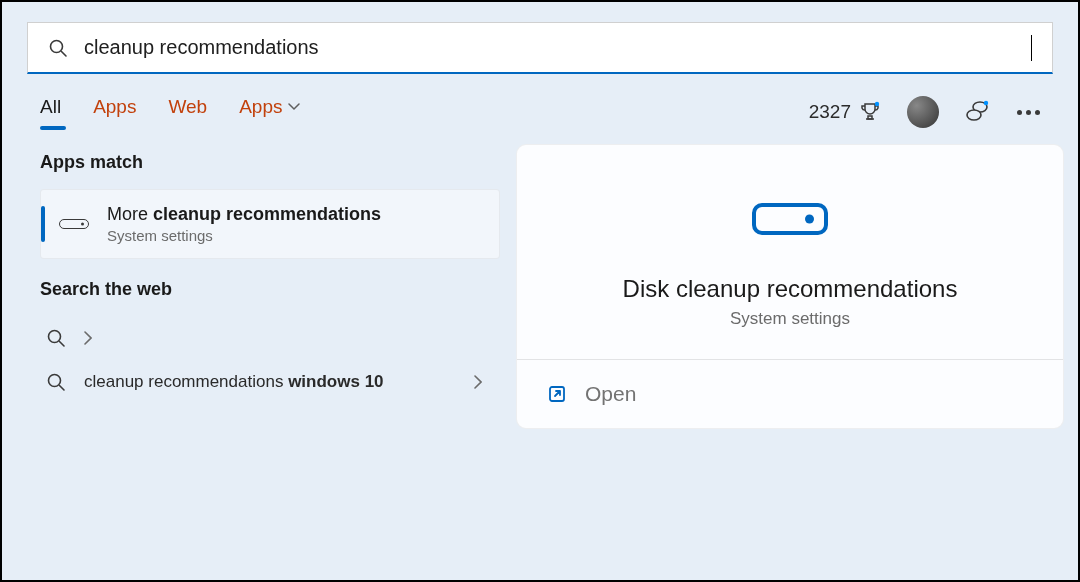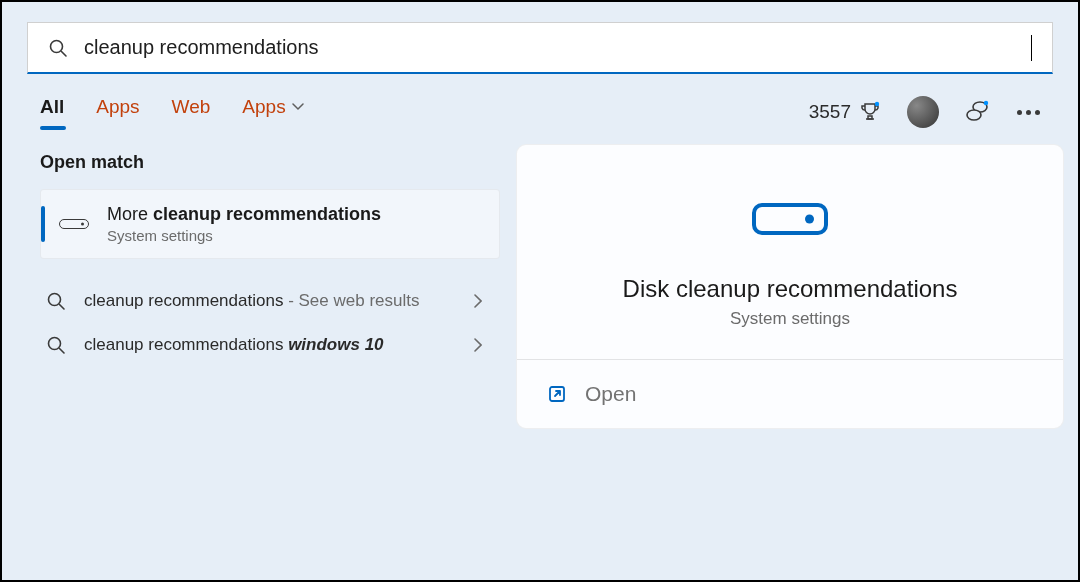--- a/index.html
+++ b/index.html
@@ -40,21 +40,21 @@
       font-size: 19px;
       color: #c2410c;
       cursor: pointer;
       padding-bottom: 10px;
       display: flex;
       align-items: center;
       gap: 6px;
     }
     .filter-item.active {
       color: #1a1a1a;
-      font-weight: 700;
+      font-weight: 400;
       position: relative;
     }
     .filter-item.active::after {
       content: '';
       position: absolute;
       bottom: -2px;
       left: 0;
       width: 26px;
       height: 4px;
       background: #0067c0;
@@ -113,21 +113,21 @@
     
     .web-item {
       display: flex;
       align-items: center;
       gap: 18px;
       padding: 12px 6px;
     }
     .web-item .text { flex: 1; }
     .web-item .line { font-size: 17px; color: #2a2a2a; display: inline; }
     .web-item .hint { color: #6b6b6b; font-size: 17px; }
-    .web-item strong { font-weight: 600; font-style: italic; }
+    .web-item strong { font-weight: 600; }
     .chev { color: #6b6b6b; margin-right: 12px; }
     
     .detail-panel {
       flex: 1;
       background: #fcfdff;
       border: 1px solid rgba(0,0,0,0.06);
       border-radius: 10px;
       padding: 0;
       display: flex;
       flex-direction: column;
@@ -181,21 +181,21 @@
     <div class="filter-item">Web</div>
     <div class="filter-item">
       <span>Apps</span>
       <svg width="12" height="8" viewBox="0 0 12 8">
           <path d="M1 1l5 5 5-5" stroke="#5f5f5f" stroke-width="1.5" fill="none" stroke-linecap="round"></path>
         </svg>
     </div>
   </div>
   <div class="right-tools">
     <div class="points">
-      <span>3557</span>
+      <span>2327</span>
       <svg width="22" height="22" viewBox="0 0 22 22" fill="none">
         <path d="M6 3h10v5a5 5 0 01-10 0V3z" stroke="#3a3a3a" stroke-width="1.5"></path>
         <path d="M6 5H3v2a3 3 0 003 2M16 5h3v2a3 3 0 01-3 2" stroke="#3a3a3a" stroke-width="1.5" fill="none"></path>
         <path d="M9 15h4v3H9z" stroke="#3a3a3a" stroke-width="1.5"></path>
         <path d="M7 18h8" stroke="#3a3a3a" stroke-width="1.5"></path>
         <circle cx="18" cy="3" r="2.2" fill="#0091ff"></circle>
       </svg>
     </div>
     <div class="avatar"></div>
     <svg width="26" height="26" viewBox="0 0 26 26" fill="none">
@@ -206,41 +206,39 @@
     <div class="dots">
       <span></span>
       <span></span>
       <span></span>
     </div>
   </div>
 </div>
 
 <div class="body-area">
   <div class="results-col">
-    <div class="section-title">Open match</div>
+    <div class="section-title">Apps match</div>
 
     <div class="best-match-card">
       <div class="disk-icon-sm"></div>
       <div>
         <div class="bm-title">
           <span>More </span><strong>cleanup recommendations</strong>
         </div>
         <div class="bm-sub">System settings</div>
       </div>
     </div>
 
+    <div class="section-title">Search the web</div>
 
     <div class="web-item">
       <svg width="20" height="20" viewBox="0 0 20 20" fill="none">
           <circle cx="8.5" cy="8.5" r="6" stroke="#3a3a3a" stroke-width="1.6"></circle>
           <line x1="13.5" y1="13.5" x2="18" y2="18" stroke="#3a3a3a" stroke-width="1.6" stroke-linecap="round"></line>
         </svg>
-      <div class="text">
-        <span class="line">cleanup recommendations</span><span class="line hint"> - See web results</span>
-      </div>
       <svg class="chev" width="8" height="14" viewBox="0 0 8 14">
           <path d="M1 1l6 6-6 6" stroke="#6b6b6b" stroke-width="1.6" fill="none" stroke-linecap="round"></path>
         </svg>
     </div>
 
     <div class="web-item">
       <svg width="20" height="20" viewBox="0 0 20 20" fill="none">
           <circle cx="8.5" cy="8.5" r="6" stroke="#3a3a3a" stroke-width="1.6"></circle>
           <line x1="13.5" y1="13.5" x2="18" y2="18" stroke="#3a3a3a" stroke-width="1.6" stroke-linecap="round"></line>
         </svg>

